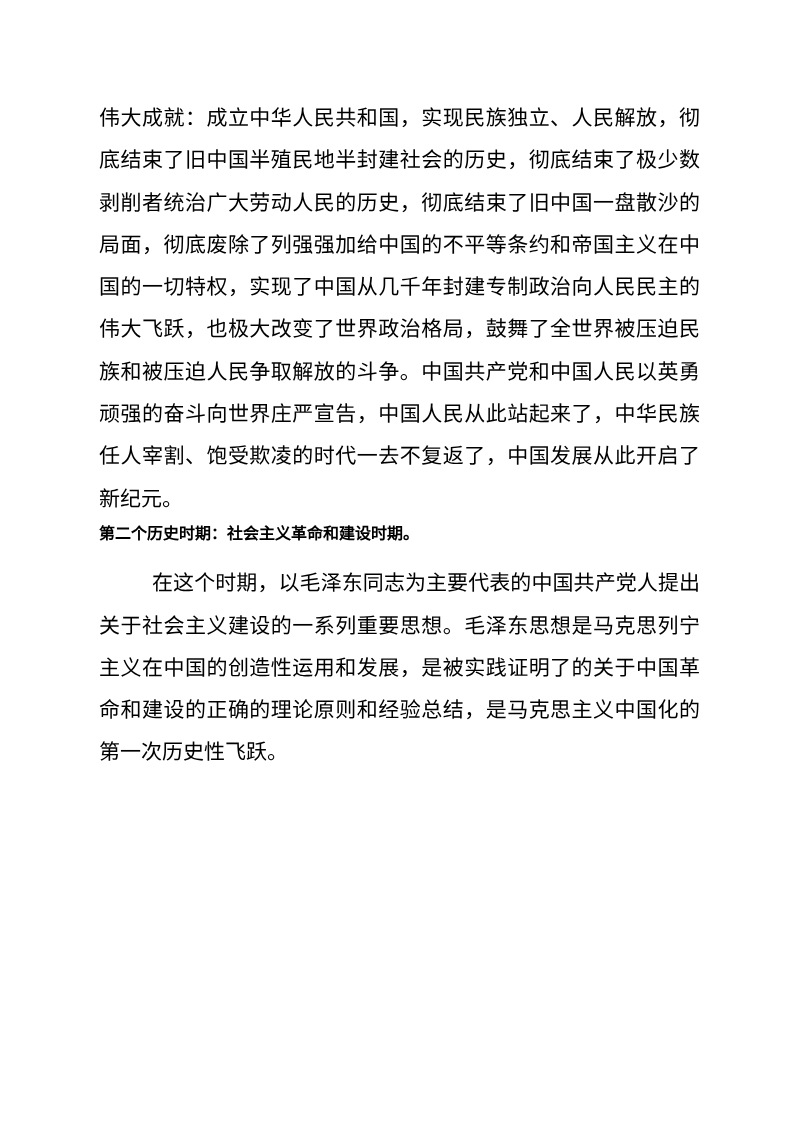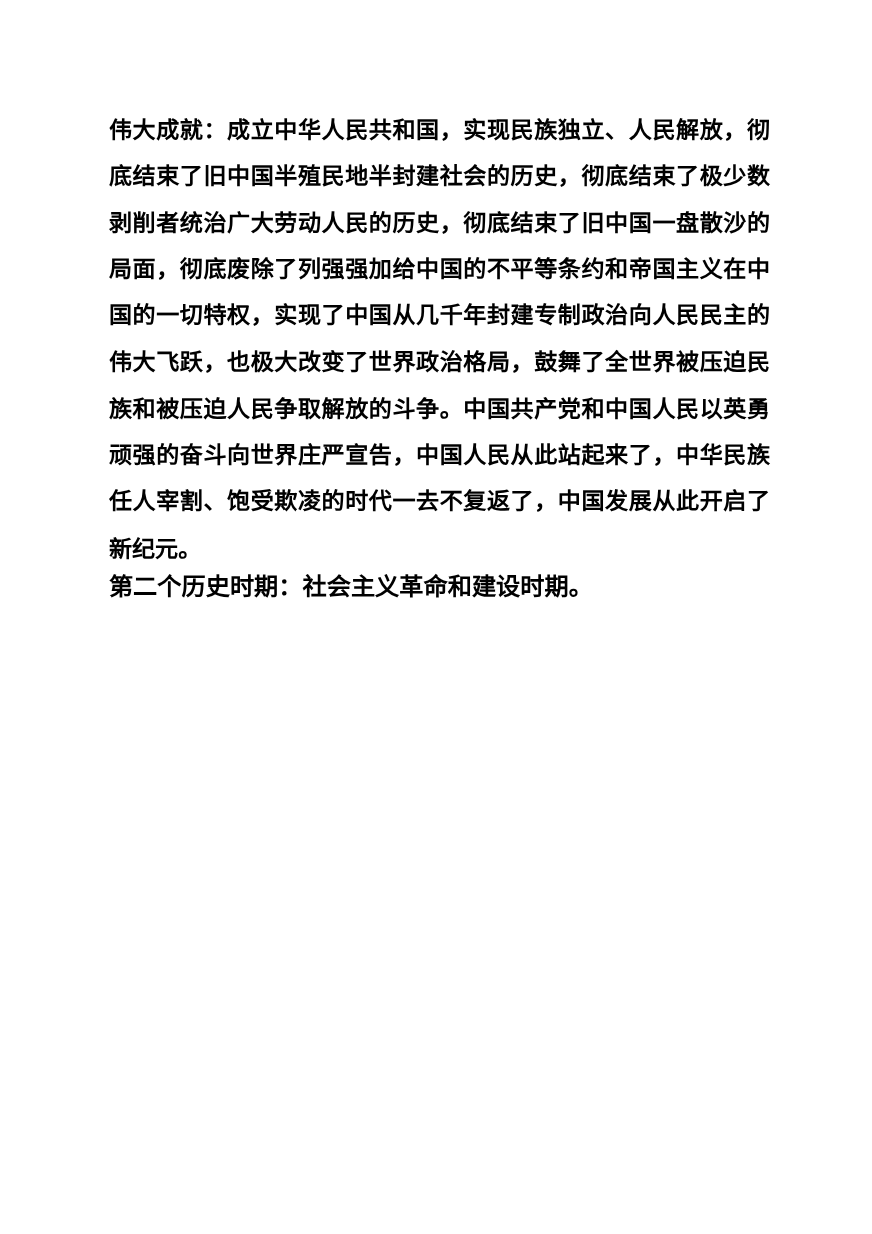--- a/index.html
+++ b/index.html
@@ -23,39 +23,39 @@
   p.body-par {
     margin: 0;
     padding: 0;
     font-family: "Liberation Serif", "DejaVu Serif", serif;
     font-size: 21px;
     line-height: 42.3px;
     color: #000000;
     text-align: justify;
     word-break: normal;
     hanging-punctuation: allow-end;
-    font-weight: bold;
   }
   p.body-par.indent {
     text-indent: 53px;
   }
   h2.heading {
     margin: 0;
     padding: 0;
     font-family: Liberation Sans, sans-serif;
-    font-size: 22px;
+    font-size: 16px;
     font-weight: bold;
     line-height: 42.3px;
     color: #000000;
     text-align: left;
     position: relative;
     top: -7px;
   }
 </style>
 </head>
 <body>
 
 <div class="page">
   <main class="content">
       <p class="body-par">伟大成就：成立中华人民共和国，实现民族独立、人民解放，彻底结束了旧中国半殖民地半封建社会的历史，彻底结束了极少数剥削者统治广大劳动人民的历史，彻底结束了旧中国一盘散沙的局面，彻底废除了列强强加给中国的不平等条约和帝国主义在中国的一切特权，实现了中国从几千年封建专制政治向人民民主的伟大飞跃，也极大改变了世界政治格局，鼓舞了全世界被压迫民族和被压迫人民争取解放的斗争。中国共产党和中国人民以英勇顽强的奋斗向世界庄严宣告，中国人民从此站起来了，中华民族任人宰割、饱受欺凌的时代一去不复返了，中国发展从此开启了新纪元。</p>
       <h2 class="heading">第二个历史时期：社会主义革命和建设时期。</h2>
+      <p class="body-par indent">在这个时期，以毛泽东同志为主要代表的中国共产党人提出关于社会主义建设的一系列重要思想。毛泽东思想是马克思列宁主义在中国的创造性运用和发展，是被实践证明了的关于中国革命和建设的正确的理论原则和经验总结，是马克思主义中国化的第一次历史性飞跃。</p>
     </main>
 </div>
 
 </body></html>

